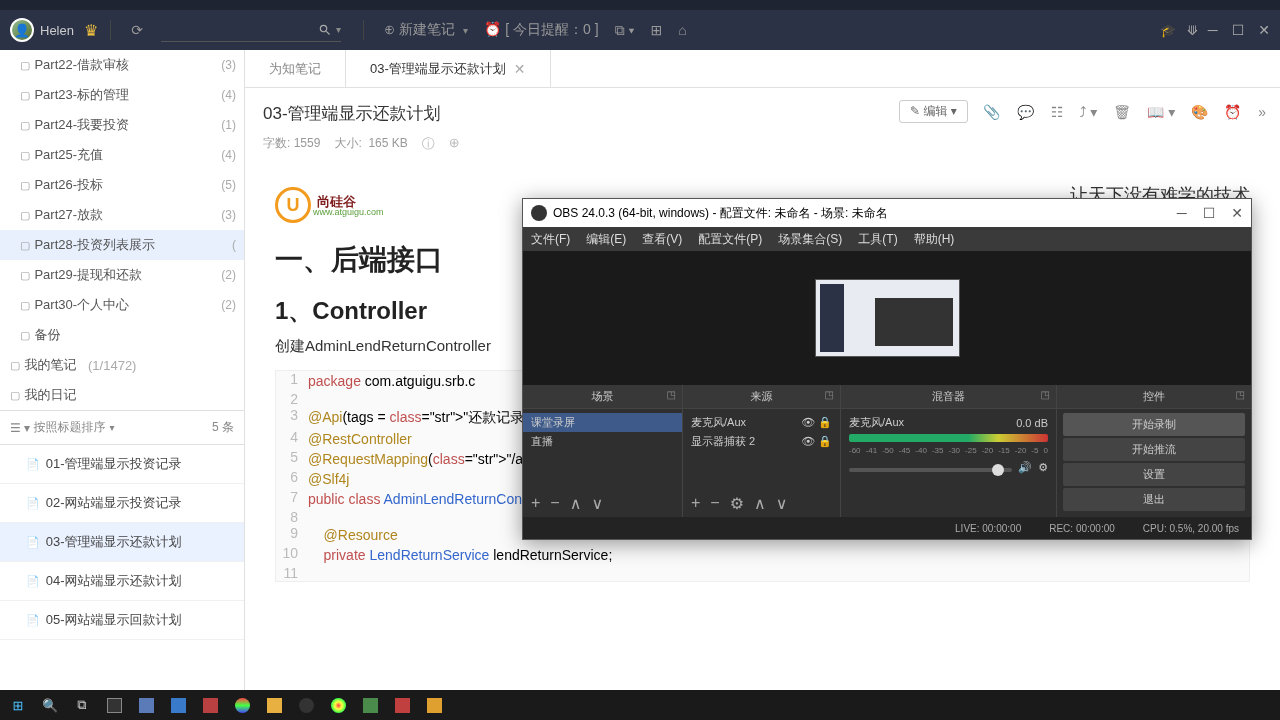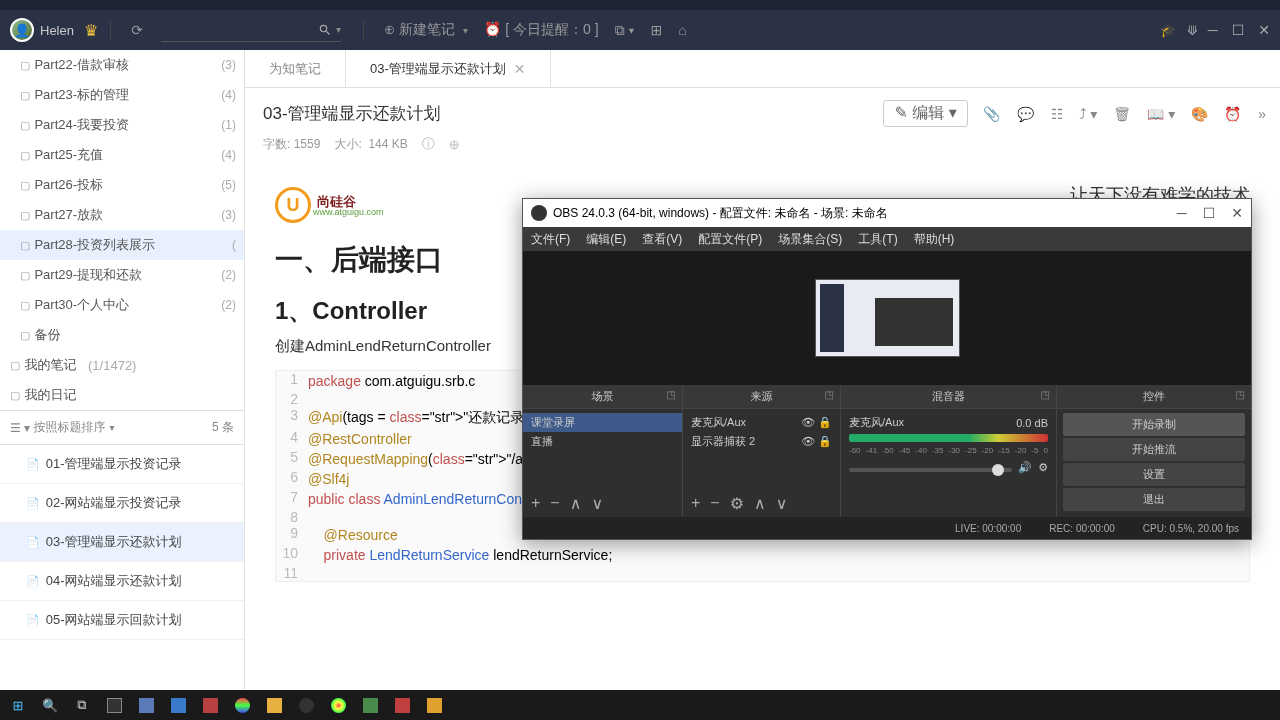--- a/index.html
+++ b/index.html
@@ -37,25 +37,25 @@
 .note-item .nicn { color: #bbb; font-size: 11px; }
 
 .content { flex: 1; background: #fff; display: flex; flex-direction: column; }
 .tabs { display: flex; border-bottom: 1px solid #e0e0e0; height: 38px; }
 .tab { padding: 10px 24px; font-size: 13px; color: #888; border-right: 1px solid #e0e0e0; display: flex; align-items: center; gap: 8px; cursor: pointer; }
 .tab.active { color: #333; background: #fff; }
 .tab .close { color: #aaa; font-size: 14px; }
 
 .doc-header { padding: 14px 18px 6px; }
 .doc-title { font-size: 17px; color: #333; }
-.doc-meta { padding: 4px 18px 10px; color: #999; font-size: 12px; display: flex; gap: 14px; align-items: center; }
+.doc-meta { padding: 4px 18px 10px; color: #999; font-size: 12px; display: flex; gap: 14px; align-items: flex-start; }
 .doc-meta .mi { color: #bbb; font-size: 13px; }
 
 .toolbar-right { position: absolute; right: 14px; top: 100px; display: flex; gap: 16px; align-items: center; color: #888; font-size: 14px; }
-.toolbar-right .edit-btn { border: 1px solid #ccc; border-radius: 3px; padding: 2px 10px; font-size: 16px; color: #666; cursor: pointer; }
+.toolbar-right .edit-btn { border: 1px solid #ccc; border-radius: 3px; padding: 2px 10px; font-size: 12px; color: #666; cursor: pointer; }
 
 .doc-body { padding: 10px 30px; overflow: hidden; position: relative; }
 .logo { display: flex; align-items: center; margin: 14px 0; }
 .logo-u { width: 36px; height: 36px; border: 3px solid #f29b1e; border-radius: 50%; display: flex; align-items: center; justify-content: center; color: #f29b1e; font-weight: bold; font-size: 18px; }
 .logo-text { color: #7f1d1d; font-size: 13px; font-weight: bold; margin-left: 6px; }
 .logo-sub { font-size: 9px; color: #5a9e3c; margin-left: 2px; margin-top: -4px; }
 .slogan { position: absolute; right: 30px; top: 20px; font-size: 18px; color: #333; font-family: serif; }
 
 h1.doc { font-size: 28px; font-weight: bold; margin: 18px 0 12px; color: #222; }
 h2.doc { font-size: 24px; font-weight: bold; margin: 16px 0 10px; color: #222; }
@@ -233,21 +233,21 @@
         <div class="tab active">
           <span>03-管理端显示还款计划</span>
           <span class="close">✕</span>
         </div>
       </div>
     <div class="doc-header">
       <div class="doc-title">03-管理端显示还款计划</div>
     </div>
     <div class="doc-meta">
       <span><span>字数:</span> <span>1559</span></span>
-      <span><span>大小:</span>&nbsp;&nbsp;<span>144 KB</span></span>
+      <span><span>大小:</span>&nbsp;&nbsp;<span>165 KB</span></span>
       <span class="mi">ⓘ</span>
       <span class="mi">⊕</span>
     </div>
 
     <div class="toolbar-right">
       <span class="edit-btn">✎ <span>编辑</span> ▾</span>
       <span>📎</span>
       <span>💬</span>
       <span>☷</span>
       <span>⤴ ▾</span>

